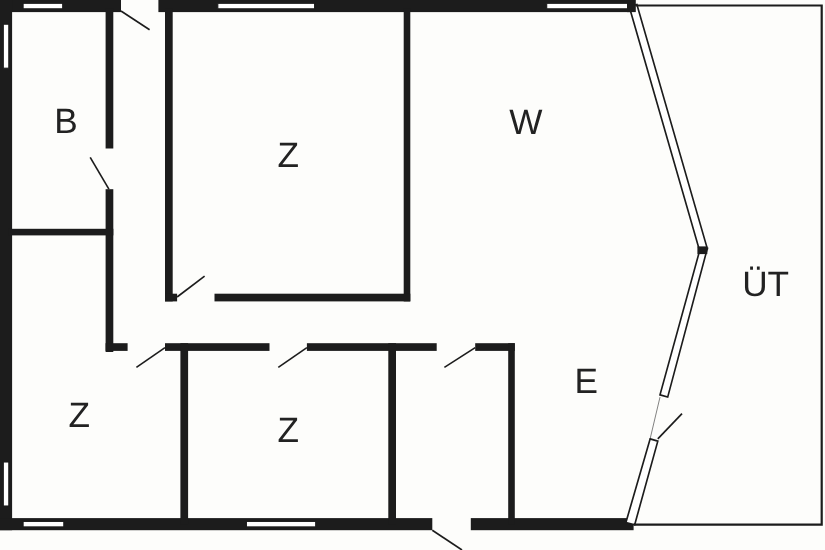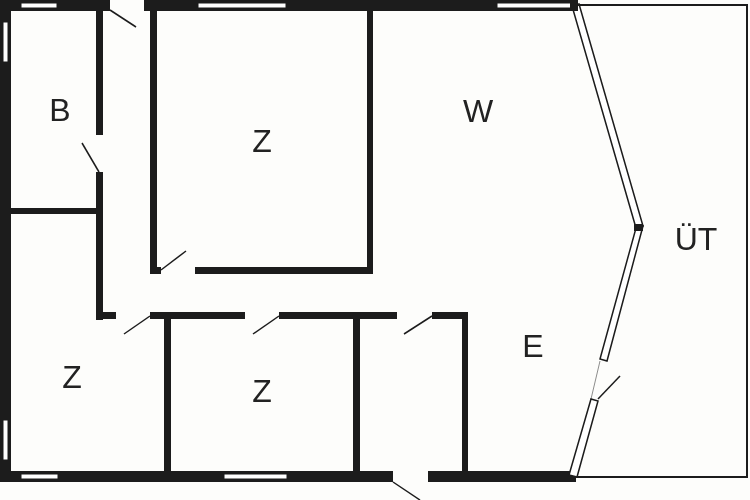--- a/index.html
+++ b/index.html
@@ -74,13 +74,13 @@
     <polyline points="578,5 747,5 747,477 576,477"></polyline>
   </g>
 </svg>
 
 <div class="label" style="left:60px;top:110px;">B</div>
 <div class="label" style="left:262px;top:141px;">Z</div>
 <div class="label" style="left:478px;top:111px;">W</div>
 <div class="label" style="left:72px;top:377px;">Z</div>
 <div class="label" style="left:262px;top:391px;">Z</div>
 <div class="label" style="left:533px;top:346px;">E</div>
-<div class="label" style="left:696px;top:239px;">ÜT</div>
+<div class="label" style="left:696px;top:258px;">ÜT</div>
 
 </body></html>

